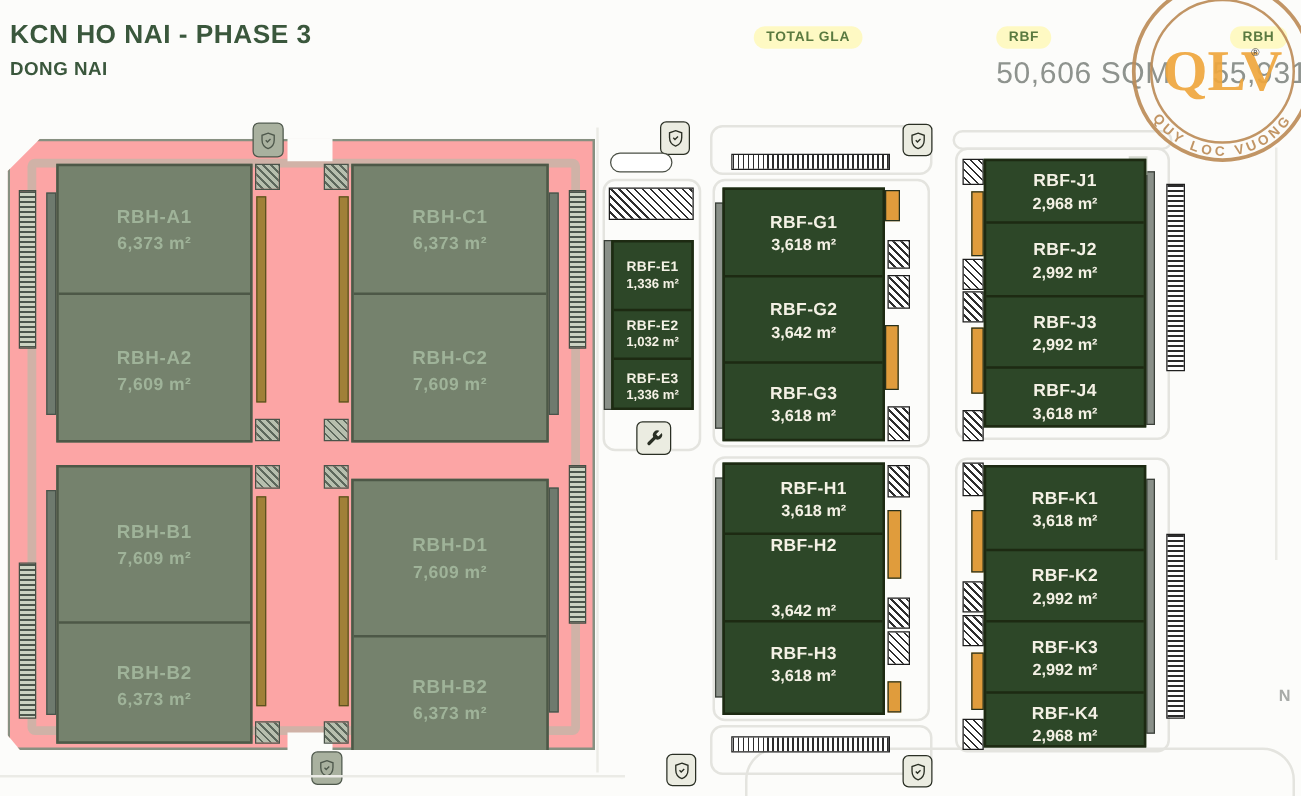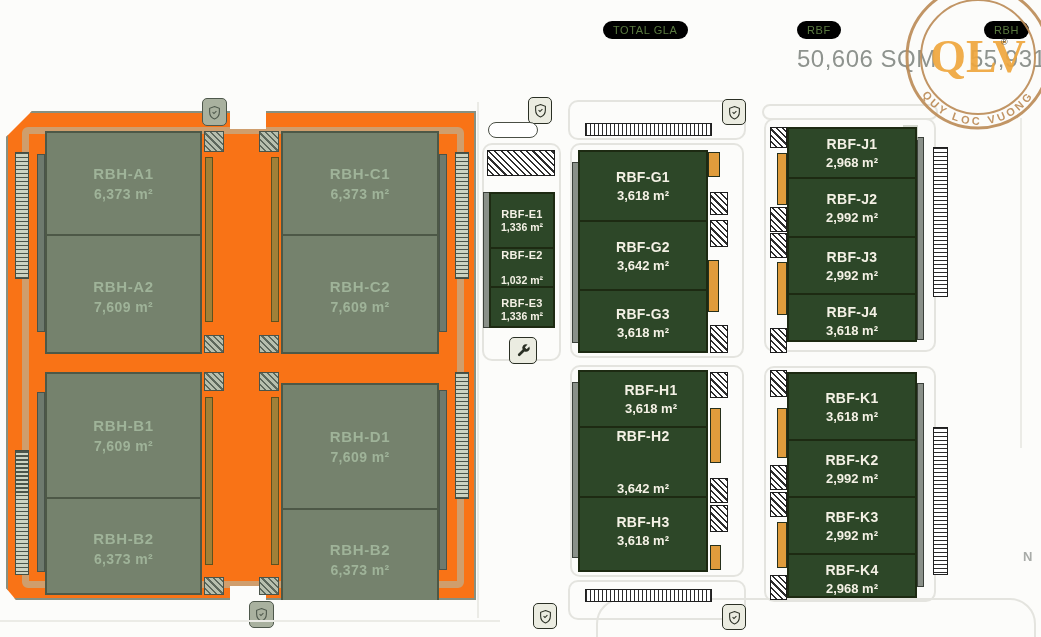--- a/index.html
+++ b/index.html
@@ -3,25 +3,25 @@
 <meta charset="utf-8">
 <style>
   html,body{margin:0;padding:0;background:#fcfcfa;}
   #stage{position:relative;width:1041px;height:637px;background:#fcfcfa;overflow:hidden;
          font-family:"Liberation Sans",sans-serif;}
   .abs{position:absolute;box-sizing:border-box;}
   
   .title{font-size:21px;font-weight:700;color:#3a573c;letter-spacing:.4px;}
   .subtitle{font-size:15px;font-weight:700;color:#3a573c;margin-top:7px;letter-spacing:.4px;}
   .bigarea{font-size:46px;font-weight:300;color:#8e938e;letter-spacing:2px;}
-  .badge{display:inline-block;background:#000000;color:#5a7a40;font-size:11px;font-weight:400;
+  .badge{display:inline-block;background:#fef9c3;color:#5a7a40;font-size:11px;font-weight:700;
          letter-spacing:.6px;padding:3px 10px;border-radius:10px;}
   .stat-val{font-size:24px;color:#8e938e;font-weight:400;letter-spacing:.5px;margin-top:6px;white-space:nowrap;}
   
-  #left-plan{left:6px;top:111px;width:470px;height:489px;background:#f97316;border:2px solid #879081;
+  #left-plan{left:6px;top:111px;width:470px;height:489px;background:#fca5a5;border:2px solid #879081;
              clip-path:polygon(26px 0,100% 0,100% 100%,10px 100%,0 calc(100% - 12px),0 26px);}
   .ring{border:7px solid rgba(178,186,169,.6);border-radius:6px;background:transparent;}
   .rbh-stack{border:2px solid #4d5847;background:#75826d;}
   .cell{display:flex;flex-direction:column;align-items:center;justify-content:center;text-align:center;}
   .rbh-stack .cell{border-top:2px solid #4d5847;}
   .rbh-stack .cell:first-child{border-top:none;}
   .rbh-nm{font-size:15px;font-weight:600;color:#9fb399;letter-spacing:.6px;}
   .rbh-ar{font-size:14px;font-weight:600;color:#9fb399;margin-top:4px;letter-spacing:.4px;}
   .tan{background:#a08038;border:1px solid #5d511f;}
   .gstrip-m{background:#6e7a6e;border:1px solid #49534a;}
@@ -49,20 +49,24 @@
   .icon-tile-m{background:#a9b19f;border-color:#4e584c;color:#4e584c;}
   .compass{font-size:13px;font-weight:700;color:#a8aba8;}
   .reg{font-size:9px;color:#4a4a45;}
   .ovsq{background:#c3c9bc;opacity:.7;}
 </style>
 </head>
 <body>
 
 <div id="stage">
 
+  <div class="abs" style="left:8px;top:16px;">
+    <div class="title">KCN HO NAI - PHASE 3</div>
+    <div class="subtitle">DONG NAI</div>
+  </div>
 
   <div class="abs" style="left:603px;top:20px;">
     <span class="badge">TOTAL GLA</span>
   </div>
   <div class="abs" style="left:797px;top:20px;">
     <span class="badge">RBF</span>
     <div class="stat-val">50,606 SQM</div>
   </div>
   <div class="abs" style="left:970px;top:20px;">
     <span class="badge" style="margin-left:14px;">RBH</span>
@@ -189,21 +193,21 @@
       </svg>
   </div>
   <div class="abs pill" style="left:488px;top:122px;width:50px;height:16px;"></div>
   <div class="abs hatch" style="left:487px;top:150px;width:68px;height:26px;"></div>
   <div class="abs gstrip" style="left:483px;top:192px;width:7px;height:136px;"></div>
   <div class="abs rbf-stack sm" style="left:489px;top:192px;width:66px;height:136px;">
     <div class="cell" style="height:53px;">
       <div class="rbf-nm">RBF-E1</div>
       <div class="rbf-ar">1,336 m²</div>
     </div>
-    <div class="cell" style="height:37px;justify-content:space-between;">
+    <div class="cell" style="height:37px;">
       <div class="rbf-nm">RBF-E2</div>
       <div class="rbf-ar">1,032 m²</div>
     </div>
     <div class="cell" style="height:42px;">
       <div class="rbf-nm">RBF-E3</div>
       <div class="rbf-ar">1,336 m²</div>
     </div>
   </div>
   <div class="abs icon-tile" style="left:509px;top:337px;width:28px;height:27px;">
     <svg width="15" height="15" viewBox="0 0 24 24">

